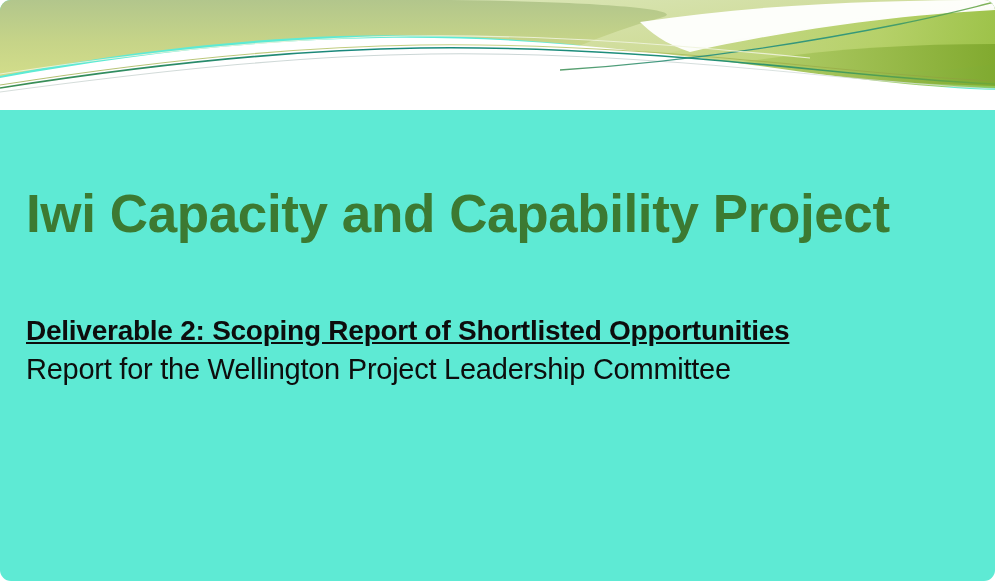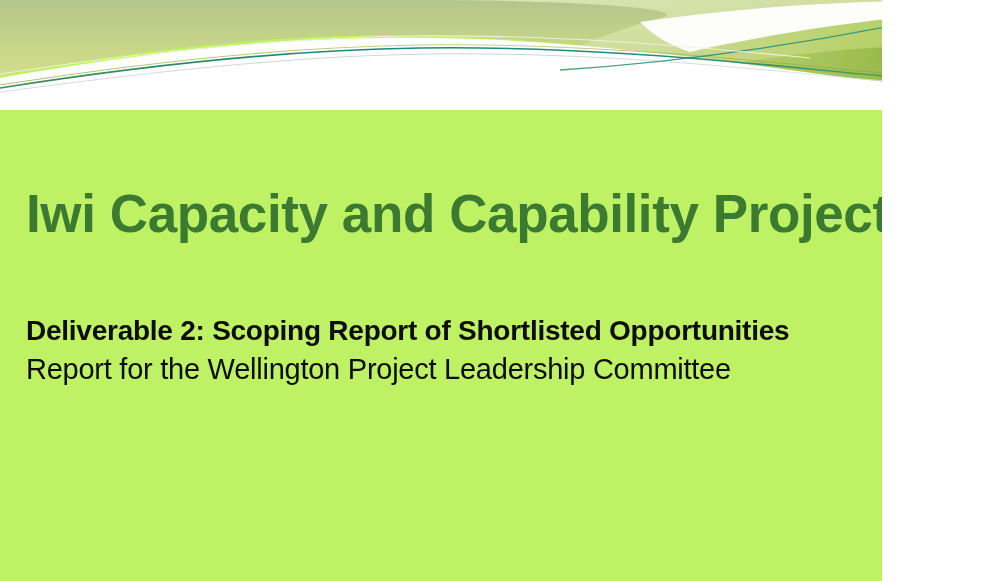--- a/index.html
+++ b/index.html
@@ -7,24 +7,25 @@
     margin: 0;
     padding: 0;
     background: #ffffff;
   }
   body {
     font-family: "Liberation Sans", sans-serif;
   }
 
   .slide {
     position: relative;
-    width: 882px;
+    width: 995px;
     height: 581px;
-    background: #bef264;
+    background: #5eead4;
     overflow: hidden;
+    border-radius: 11px;
   }
 
   
   .banner {
     position: absolute;
     top: 0;
     left: 0;
     width: 995px;
     height: 110px;
     pointer-events: none;
@@ -63,20 +64,21 @@
 
   .subtitle-line-1 {
     font-family: "Liberation Sans", sans-serif;
     font-size: 28px;
     font-weight: bold;
     line-height: 1.32;
     letter-spacing: -0.25px;
     color: #0d0d0d;
     margin: 0;
     white-space: nowrap;
+    text-decoration: underline;
   }
 
   .subtitle-line-2 {
     font-family: "Liberation Sans", sans-serif;
     font-size: 29px;
     font-weight: normal;
     line-height: 1.32;
     letter-spacing: -0.25px;
     color: #0d0d0d;
     margin: 0;

